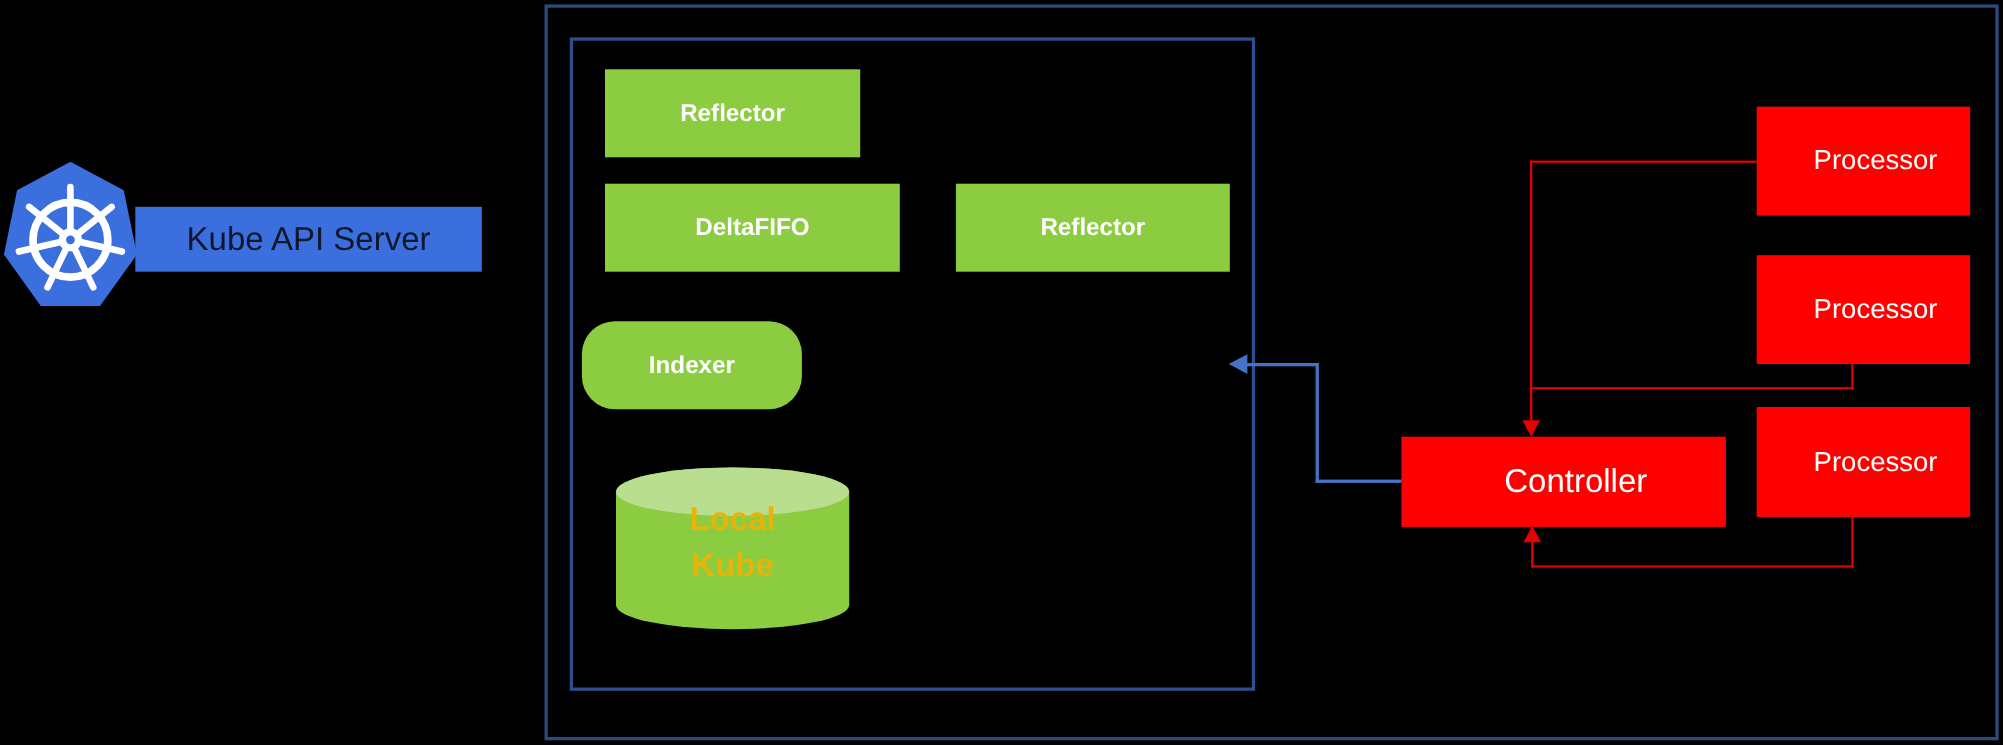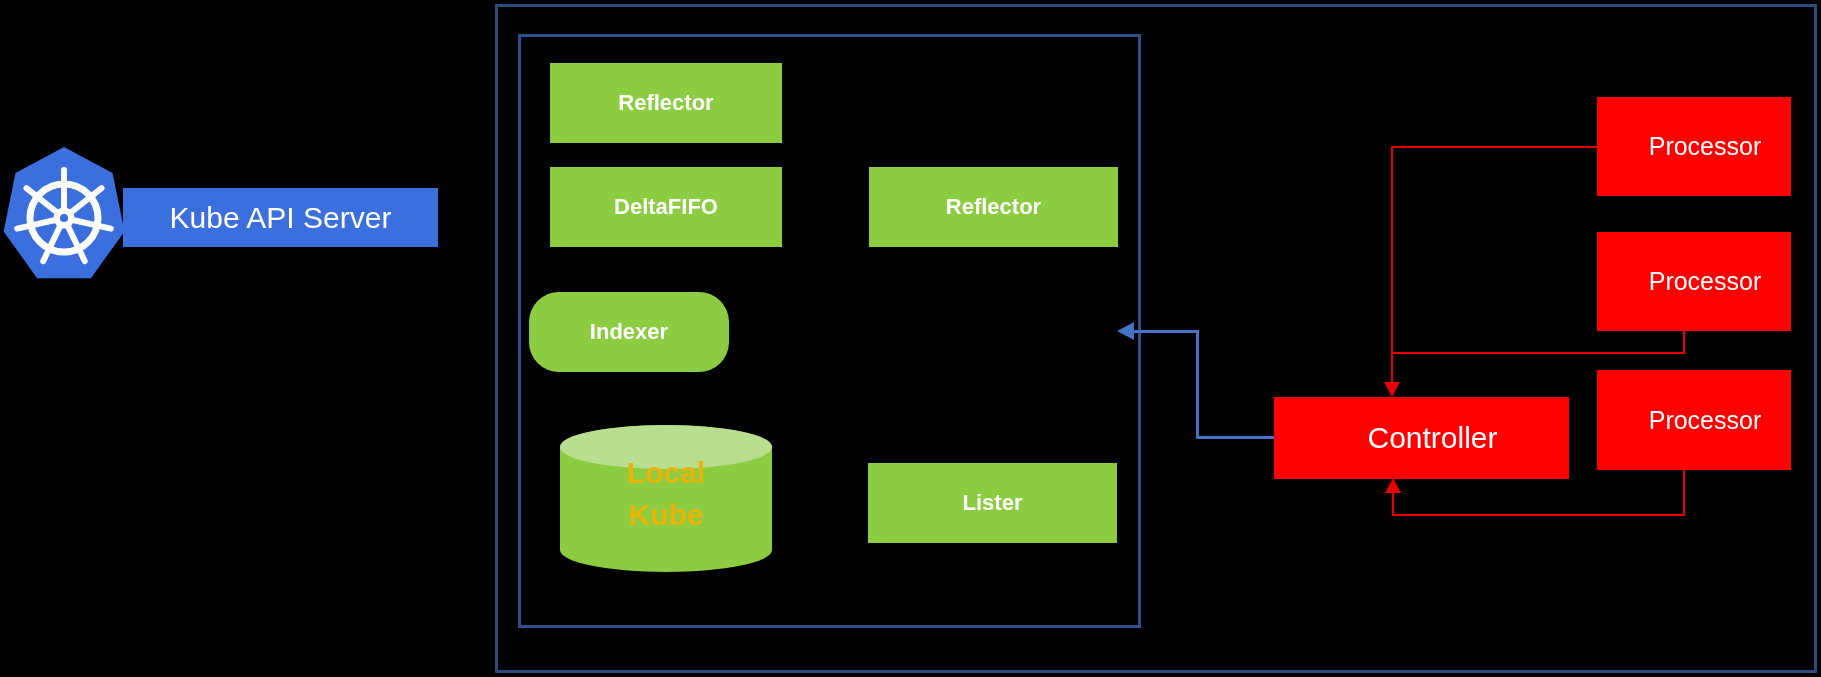--- a/index.html
+++ b/index.html
@@ -16,21 +16,21 @@
   .gbox{
     position:absolute;background:var(--green);color:#fff;font-weight:bold;font-size:22px;
     display:flex;align-items:center;justify-content:center;text-align:center;line-height:1.2;
   }
   .rbox{
     position:absolute;background:var(--red);color:#fff;font-weight:normal;
     display:flex;align-items:center;justify-content:center;text-align:right;padding-left:22px;
   }
   .kube-label{
     position:absolute;left:123px;top:188px;width:315px;height:59px;background:var(--kblue);
-    color:#ffffff;font-size:30px;font-weight:400;display:flex;align-items:center;justify-content:center;
+    color:#0f172a;font-size:30px;font-weight:400;display:flex;align-items:center;justify-content:center;
   }
   .cyl-body{position:absolute;left:560px;top:425px;width:212px;height:147px;background:var(--green);border-radius:106px/22px;}
   .cyl-top{position:absolute;left:560px;top:425px;width:212px;height:44px;background:var(--green-light);border-radius:50%;}
   .cyl-label{position:absolute;left:560px;top:452px;width:212px;color:#eab308;font-weight:bold;font-size:30px;line-height:42px;text-align:center;}
   .hline-red{position:absolute;height:2px;background:var(--redline);}
   .vline-red{position:absolute;width:2px;background:var(--redline);}
   .hline-blue{position:absolute;height:3px;background:var(--blueline);}
   .vline-blue{position:absolute;width:3px;background:var(--blueline);}
   .tri{position:absolute;width:0;height:0;}
   .tri-down-red{border-left:8px solid transparent;border-right:8px solid transparent;border-top:15px solid var(--redline);}
@@ -56,24 +56,23 @@
       <line x1="62" y1="71" x2="82.8" y2="114.2"></line>
       <line x1="62" y1="71" x2="41.2" y2="114.2"></line>
       <line x1="62" y1="71" x2="15.2" y2="81.7"></line>
       <line x1="62" y1="71" x2="24.5" y2="41.1"></line>
     </g>
     <circle cx="62" cy="71" r="10.5" fill="#ffffff"></circle>
     <circle cx="62" cy="71" r="4" fill="#3c6fde"></circle>
   </svg>
 
   <div class="gbox" style="left:550px;top:63px;width:232px;height:80px;">Reflector</div>
-  <div class="gbox" style="left:550px;top:167px;width:232px;height:80px;">DeltaFIFO</div>
+  <div class="gbox" style="left:550px;top:167px;width:268px;height:80px;">DeltaFIFO</div>
   <div class="gbox" style="left:529px;top:292px;width:200px;height:80px;border-radius:30px;">Indexer</div>
   <div class="gbox" style="left:869px;top:167px;width:249px;height:80px;">Reflector</div>
-  <div class="gbox" style="left:868px;top:463px;width:249px;height:80px;">Lister</div>
 
   <div>
     <div class="cyl-body"></div>
     <div class="cyl-top"></div>
     <div class="cyl-label">
       <span style="display:block">Local</span>
       <span style="display:block">Kube</span>
     </div>
   </div>
 

